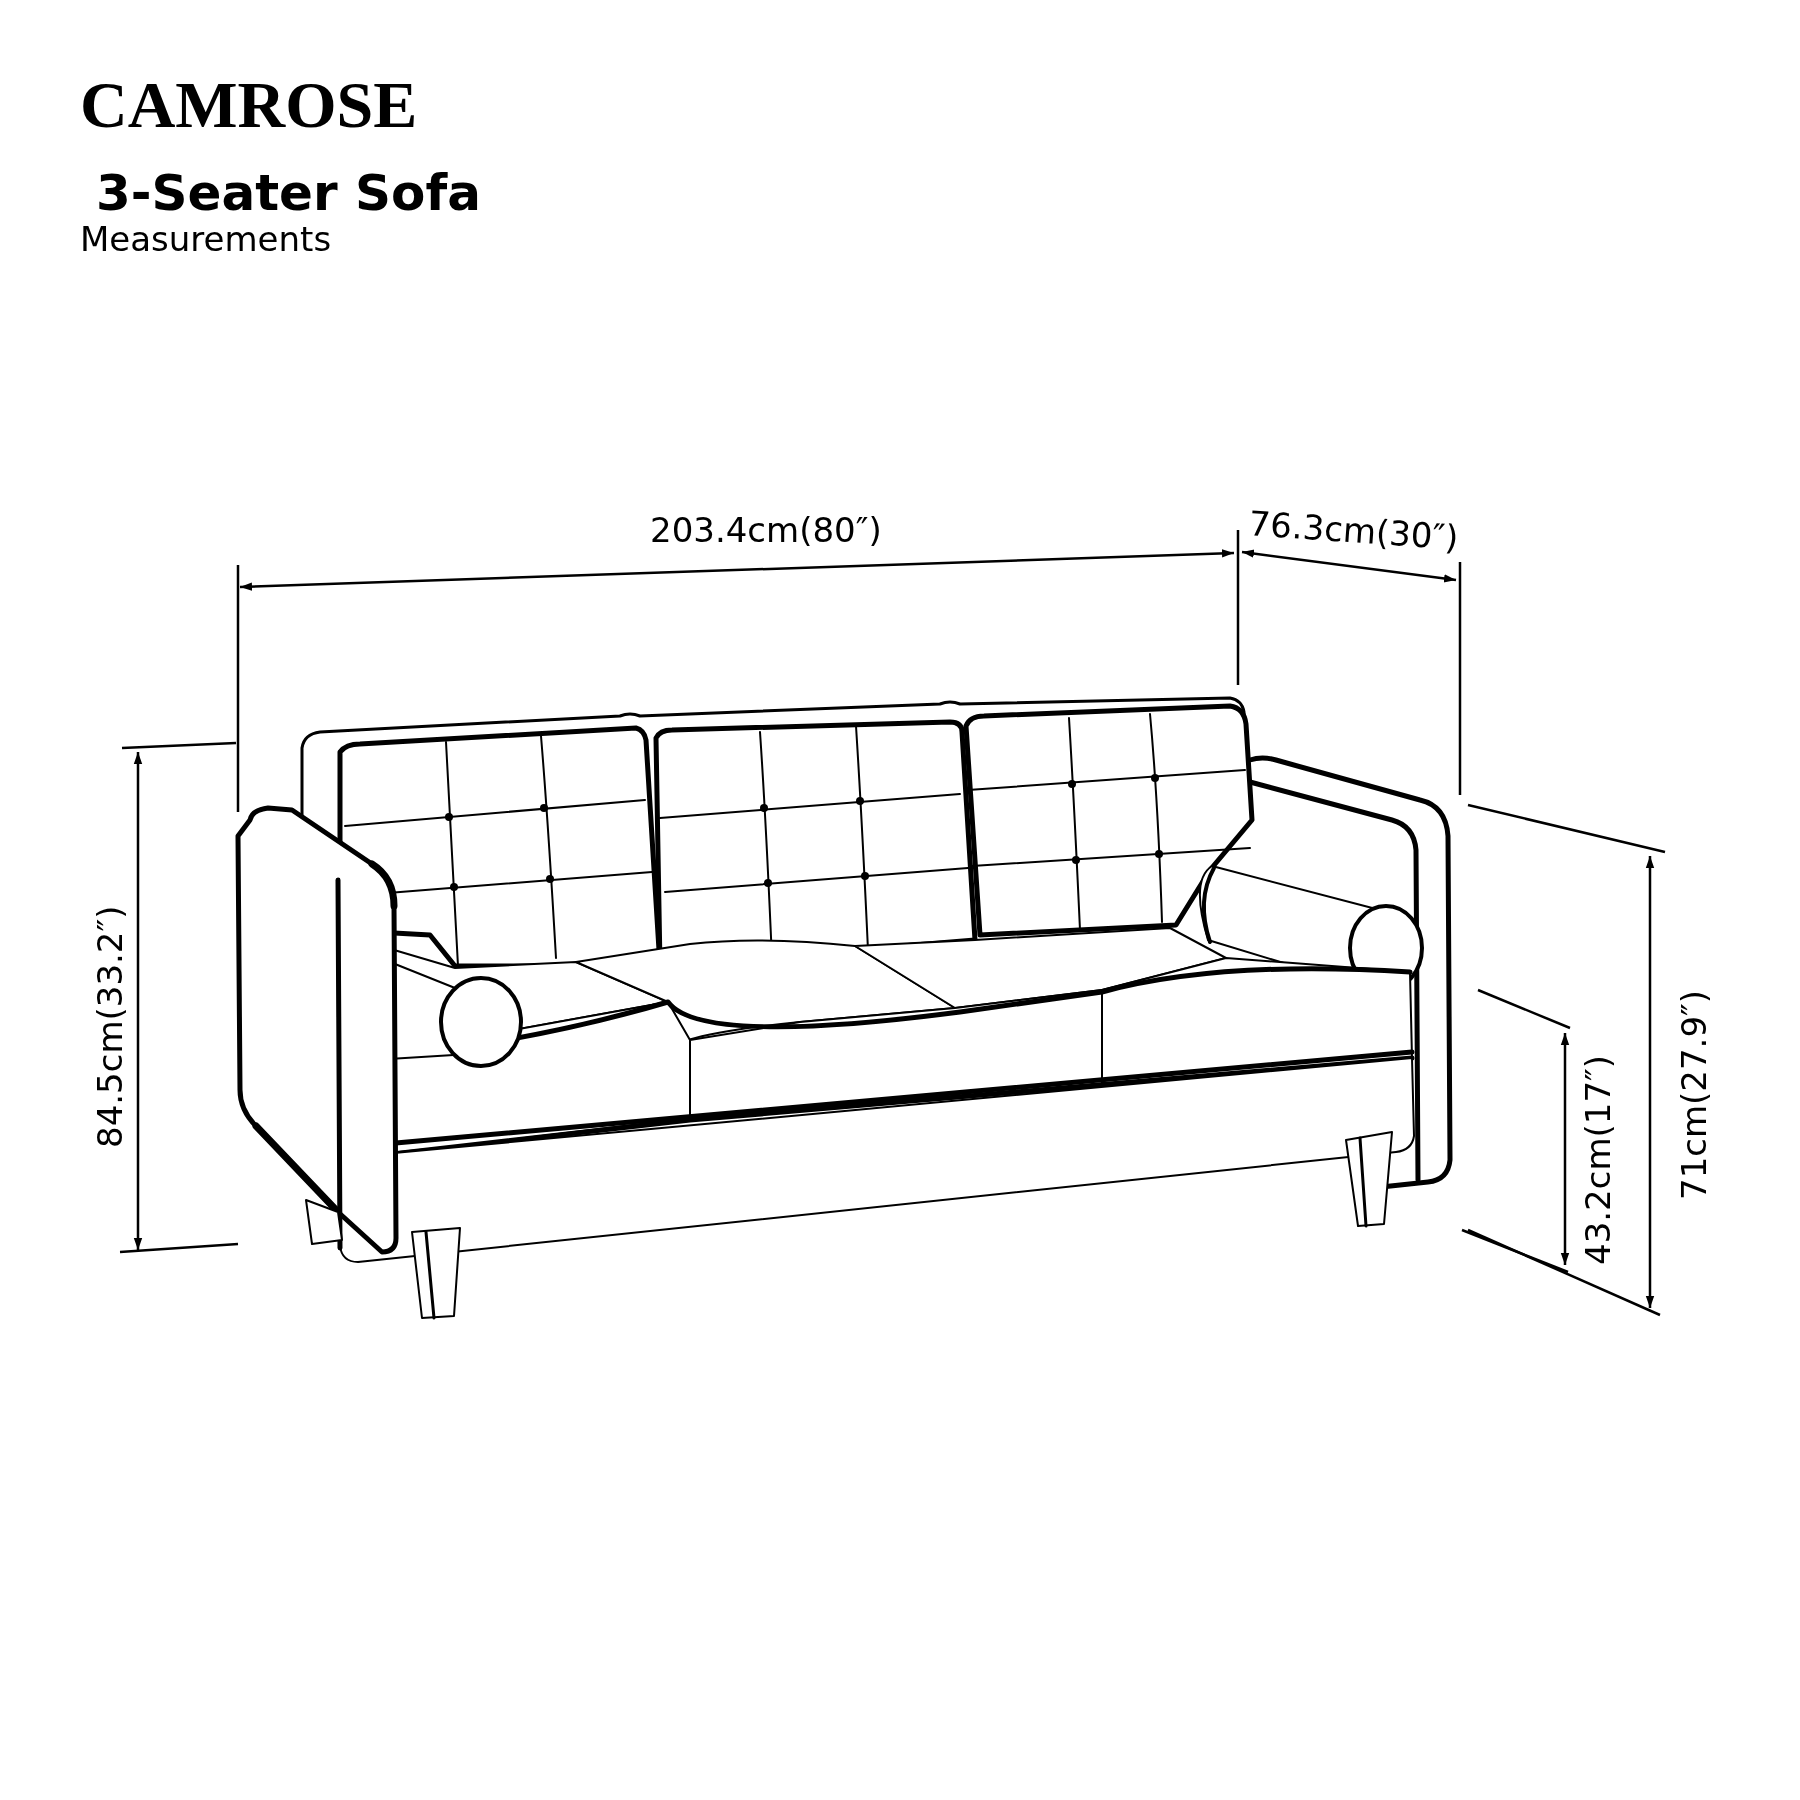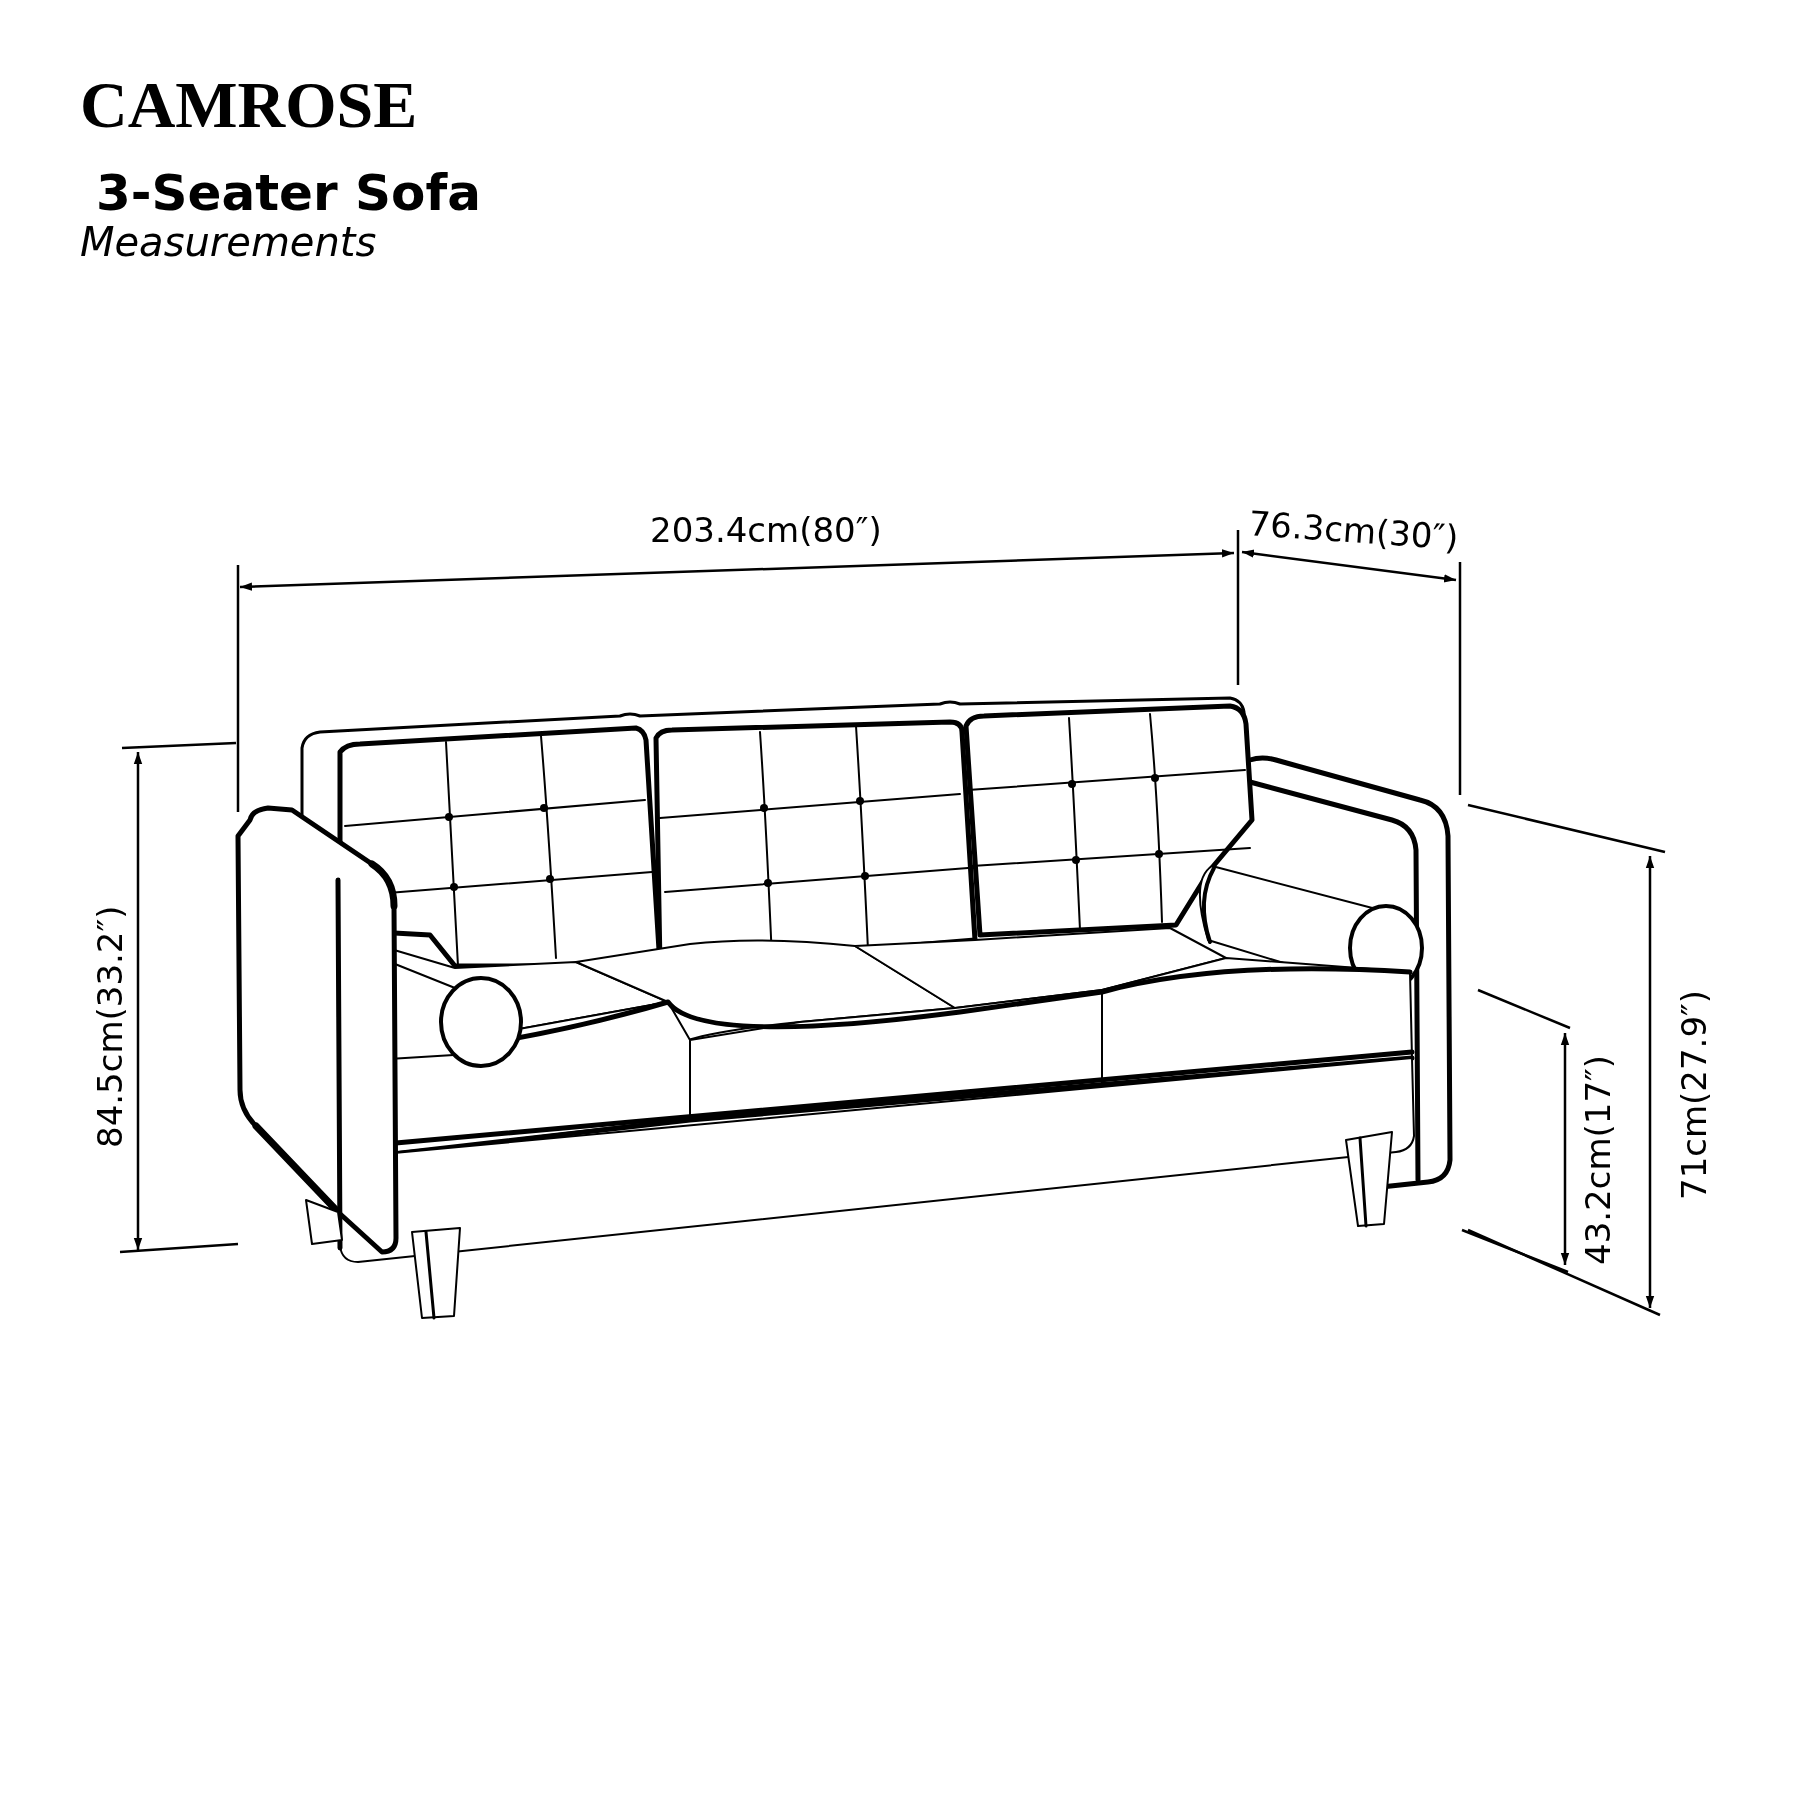--- a/index.html
+++ b/index.html
@@ -1,19 +1,19 @@
 <!DOCTYPE html>
 <html><head>
 <meta charset="utf-8">
 <style>
   html, body { margin: 0; padding: 0; background: #ffffff; }
   body { width: 1800px; height: 1800px; position: relative; overflow: hidden; font-family: "DejaVu Sans", sans-serif; color: #000; }
   .title { position: absolute; left: 80px; top: 72px; font-weight: bold; font-size: 66px; line-height: 1; letter-spacing: 0px; margin: 0; font-family: Liberation Serif, serif; }
   .subtitle { position: absolute; left: 80px; top: 152px; font-weight: bold; font-size: 50px; line-height: 1; margin: 16px; }
-  .caption { position: absolute; left: 80px; top: 222px; font-size: 40px; line-height: 1; margin: 0; font-style: italic; }
+  .caption { position: absolute; left: 80px; top: 222px; font-size: 34px; line-height: 1; margin: 0; }
   svg.drawing { position: absolute; left: 0; top: 0; }
   .dim-text { font-family: "DejaVu Sans", sans-serif; font-size: 34px; fill: #000; }
 </style>
 </head>
 <body>
 
 <h1 class="title">CAMROSE</h1>
 <h2 class="subtitle">3-Seater Sofa</h2>
 <p class="caption">Measurements</p>
 

